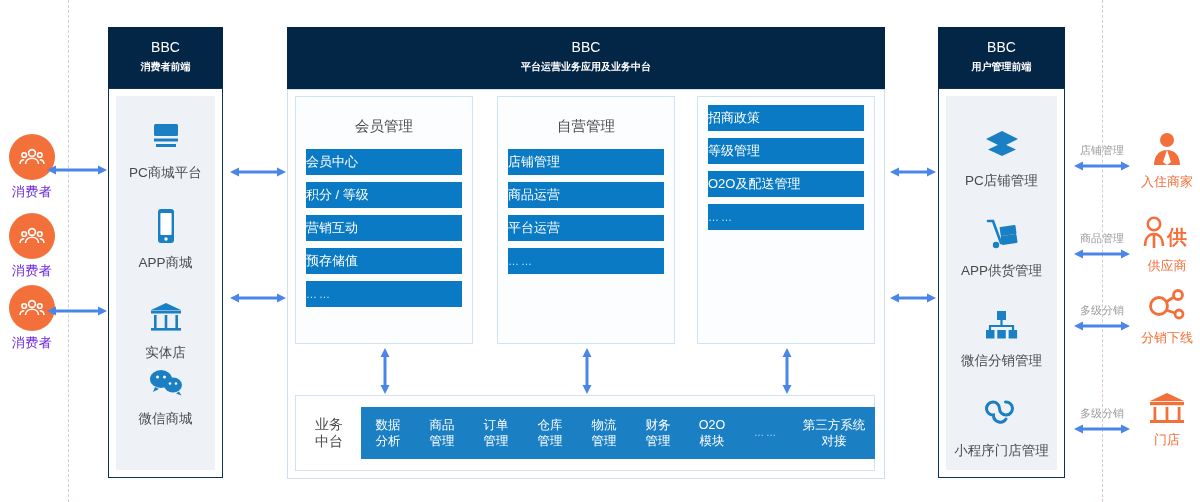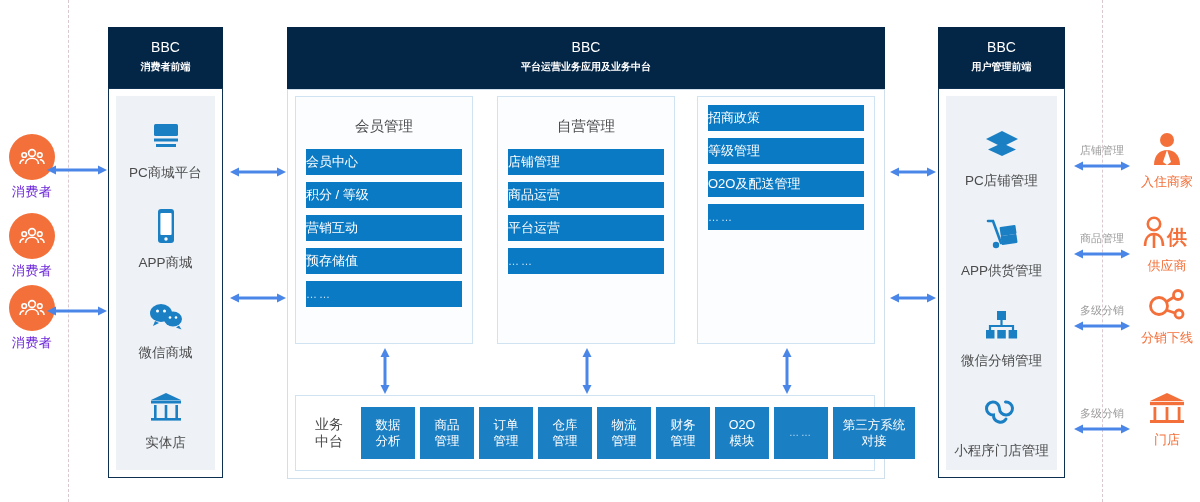--- a/index.html
+++ b/index.html
@@ -56,21 +56,21 @@
   .chip.dots{letter-spacing:2px;font-size:11px;color:#cfe6f7;}
 
   
   .midbar{
     position:absolute;border:1px solid #cfe3f2;background:#ffffff;box-sizing:border-box;
     display:flex;align-items:center;padding:6px 10px;
   }
   .midbar .mlabel{
     font-size:14px;color:#4b4b4b;line-height:17px;text-align:center;width:46px;flex:0 0 46px;
   }
-  .midbar .cells{display:flex;gap:5px;margin-left:9px;}
+  .midbar .cells{display:flex;margin-left:9px;}
   .mcell{
     background:#1b7fc4;color:#fff;font-size:12.5px;line-height:16px;text-align:center;
     width:54px;height:52px;display:flex;align-items:center;justify-content:center;
   }
   .mcell span{display:block;}
   .mcell.wide{width:82px;}
   .mcell.dots{color:#b9dcf4;font-size:10px;letter-spacing:2px;}
 
   
   .harrow{position:absolute;height:12px;}
@@ -178,49 +178,49 @@
           <div class="ic">
             <svg width="26" height="38" viewBox="0 0 26 38">
               <rect x="5" y="2" width="16" height="34" rx="3" fill="#1b7fc4"></rect>
               <rect x="7.4" y="6" width="11.2" height="22" rx="1" fill="#ffffff"></rect>
               <circle cx="13" cy="32" r="1.7" fill="#ffffff"></circle>
             </svg>
           </div>
           <div class="tx">APP商城</div>
         </div>
 
+        <div class="chan-item">
+          <div class="ic">
+            <svg width="38" height="32" viewBox="0 0 38 32">
+              <path d="M4 10 L19 3 L34 10 Z" fill="#1b7fc4"></path>
+              <rect x="4" y="10.5" width="30" height="3" fill="#1b7fc4"></rect>
+              <rect x="7" y="15" width="2.6" height="13" fill="#1b7fc4"></rect>
+              <rect x="17.7" y="15" width="2.6" height="13" fill="#1b7fc4"></rect>
+              <rect x="28.4" y="15" width="2.6" height="13" fill="#1b7fc4"></rect>
+              <rect x="4" y="28" width="30" height="2.6" fill="#1b7fc4"></rect>
+            </svg>
+          </div>
+          <div class="tx">实体店</div>
+        </div>
+
         <div class="chan-item" style="margin-bottom:24px;">
           <div class="ic">
             <svg width="40" height="30" viewBox="0 0 40 30">
               <ellipse cx="15" cy="12" rx="11" ry="9" fill="#1b7fc4"></ellipse>
               <path d="M9 20 L7 25 L13 22 Z" fill="#1b7fc4"></path>
               <circle cx="11.5" cy="10" r="1.5" fill="#ffffff"></circle>
               <circle cx="18.5" cy="10" r="1.5" fill="#ffffff"></circle>
               <ellipse cx="27" cy="18" rx="9" ry="7.4" fill="#1b7fc4"></ellipse>
               <path d="M33 24.5 L35.5 28.5 L30 26.5 Z" fill="#1b7fc4"></path>
               <circle cx="24" cy="16.5" r="1.3" fill="#ffffff"></circle>
               <circle cx="30" cy="16.5" r="1.3" fill="#ffffff"></circle>
             </svg>
           </div>
           <div class="tx">微信商城</div>
         </div>
-
-        <div class="chan-item">
-          <div class="ic">
-            <svg width="38" height="32" viewBox="0 0 38 32">
-              <path d="M4 10 L19 3 L34 10 Z" fill="#1b7fc4"></path>
-              <rect x="4" y="10.5" width="30" height="3" fill="#1b7fc4"></rect>
-              <rect x="7" y="15" width="2.6" height="13" fill="#1b7fc4"></rect>
-              <rect x="17.7" y="15" width="2.6" height="13" fill="#1b7fc4"></rect>
-              <rect x="28.4" y="15" width="2.6" height="13" fill="#1b7fc4"></rect>
-              <rect x="4" y="28" width="30" height="2.6" fill="#1b7fc4"></rect>
-            </svg>
-          </div>
-          <div class="tx">实体店</div>
-        </div>
       </div>
     </div>
   </div>
 
   <div class="harrow" style="left:229px;top:166px;width:58px;">
     <svg width="58" height="12" viewBox="0 0 58 12">
       <path d="M9 6 H49" stroke="#4a86e8" stroke-width="3" fill="none"></path>
       <path d="M1 6 L10 1.5 L10 10.5 Z" fill="#4a86e8"></path>
       <path d="M57 6 L48 1.5 L48 10.5 Z" fill="#4a86e8"></path>
     </svg>

